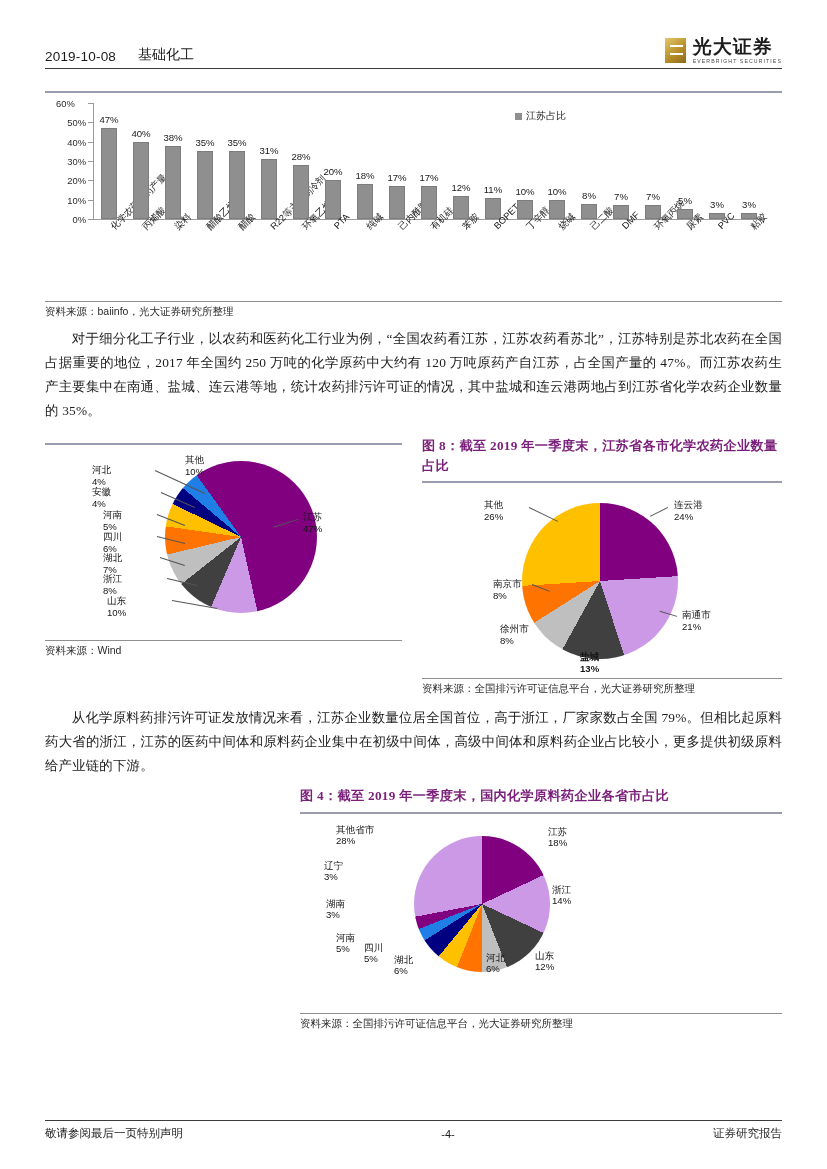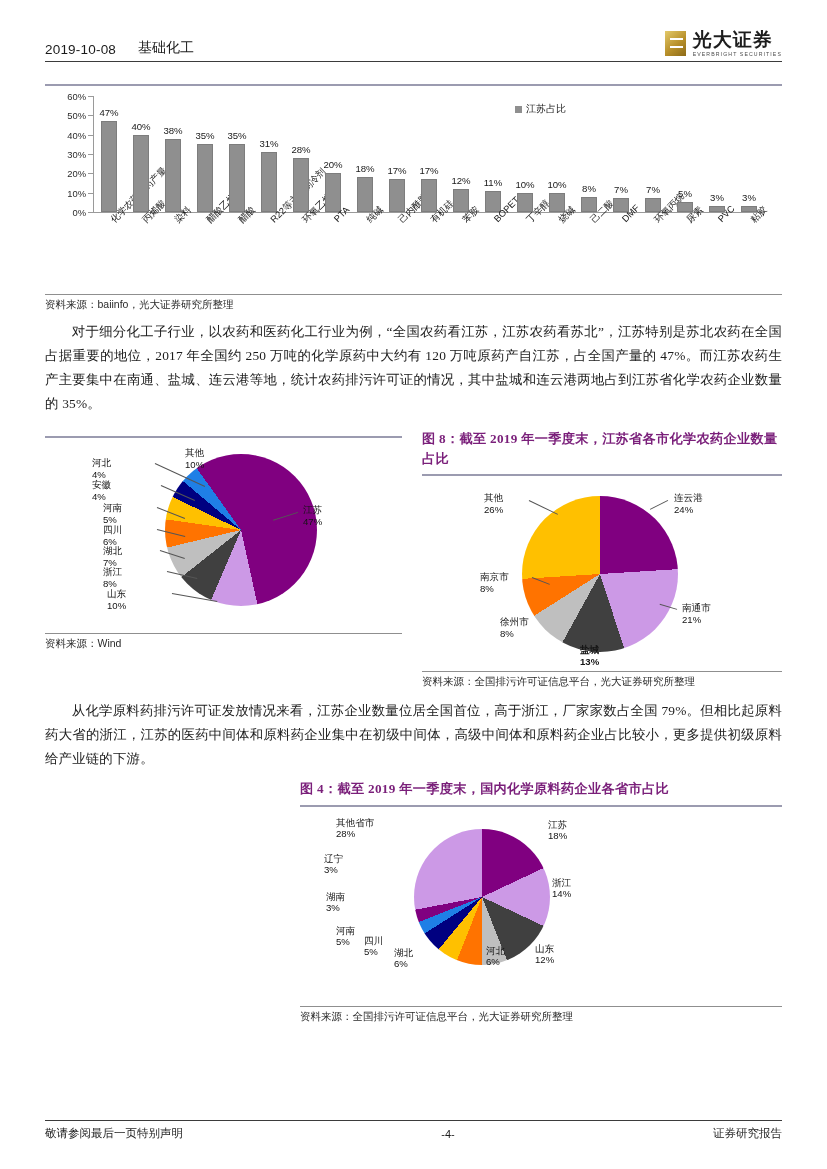--- a/index.html
+++ b/index.html
@@ -8,21 +8,21 @@
     background: #ffffff;
     font-family: "Liberation Serif", "DejaVu Serif", serif;
   }
   body { position: relative; overflow: hidden; }
 
   .page { position: absolute; inset: 0; padding: 0 45px; }
 
   
   .header {
     position: relative;
-    height: 62px;
+    height: 69px;
     display: flex; align-items: flex-end;
     border-bottom: 1.6px solid #3b3b3b;
     padding-bottom: 4px;
   }
   .header-date {
     font-family: "Liberation Sans", sans-serif;
     font-size: 13.5px; color: #1a1a1a; letter-spacing: .2px;
   }
   .header-sector {
     font-family: "Liberation Sans", sans-serif;
@@ -153,21 +153,21 @@
             <div class="bc-ylabel" style="top: 102.667px; right: 1302px; left: 0px; width: 41px;">10%</div>
             <div class="bc-tick" style="top: 102.667px;"></div>
             <div class="bc-ylabel" style="top: 83.3333px; right: 1302px; left: 0px; width: 41px;">20%</div>
             <div class="bc-tick" style="top: 83.3333px;"></div>
             <div class="bc-ylabel" style="top: 64px; right: 1302px; left: 0px; width: 41px;">30%</div>
             <div class="bc-tick" style="top: 64px;"></div>
             <div class="bc-ylabel" style="top: 44.6667px; right: 1302px; left: 0px; width: 41px;">40%</div>
             <div class="bc-tick" style="top: 44.6667px;"></div>
             <div class="bc-ylabel" style="top: 25.3333px; right: 1302px; left: 0px; width: 41px;">50%</div>
             <div class="bc-tick" style="top: 25.3333px;"></div>
-            <div class="bc-ylabel" style="top: 6px; right: 1302px; left: 0px; width: 41px;">60%</div>
+            <div class="bc-ylabel" style="top: 6px; right: 1302px; left: 0px; width: 41px; text-align: center;">60%</div>
             <div class="bc-tick" style="top: 6px;"></div>
             <div class="bc-axis-y"></div>
             <div class="bc-axis-x" style="width: 672px;"></div>
             <div class="bar" style="left: 55.68px; width: 16.64px; height: 90.8667px; top: 31.1333px; background: rgb(143, 143, 143);"></div>
             <div class="bar-val" style="left: 35.84px; width: 56.32px; top: 17.1333px;">47%</div>
             <div class="bar-cat" style="left: 63.168px; top: 127px;">化学农药原药产量</div>
             <div class="bar" style="left: 87.68px; width: 16.64px; height: 77.3333px; top: 44.6667px; background: rgb(143, 143, 143);"></div>
             <div class="bar-val" style="left: 67.84px; width: 56.32px; top: 30.6667px;">40%</div>
             <div class="bar-cat" style="left: 95.168px; top: 127px;">丙烯酸</div>
             <div class="bar" style="left: 119.68px; width: 16.64px; height: 73.4667px; top: 48.5333px; background: rgb(143, 143, 143);"></div>
@@ -275,21 +275,21 @@
       <div class="fig-title" style="height:38px;">图 8：截至 2019 年一季度末，江苏省各市化学农药企业数量占比</div>
       <div class="fig-box">
         <div class="pie-wrap" id="pie3wrap" style="height:192px;">
             <div class="pie" style="left: 100px; top: 20px; width: 156px; height: 156px; background: conic-gradient(rgb(128, 0, 128) 0deg, rgb(128, 0, 128) 86.4deg, rgb(204, 153, 230) 86.4deg, rgb(204, 153, 230) 162deg, rgb(64, 64, 64) 162deg, rgb(64, 64, 64) 208.8deg, rgb(191, 191, 191) 208.8deg, rgb(191, 191, 191) 237.6deg, rgb(255, 115, 0) 237.6deg, rgb(255, 115, 0) 266.4deg, rgb(255, 192, 0) 266.4deg, rgb(255, 192, 0) 360deg);"></div>
             <div class="pie-label" style="left: 252px; top: 16px;">连云港<br>24%</div>
             <div class="leader" style="left: 246px; top: 24px; width: 20.1246px; transform: rotate(2.67795rad);"></div>
             <div class="pie-label" style="left: 260px; top: 126px;">南通市<br>21%</div>
             <div class="leader" style="left: 255px; top: 133px; width: 17.72px; transform: rotate(-2.85554rad);"></div>
             <div class="pie-label" style="left: 158px; top: 168px; font-weight: bold;">盐城<br>13%</div>
             <div class="pie-label" style="left: 78px; top: 140px;">徐州市<br>8%</div>
-            <div class="pie-label" style="left: 58px; top: 95px;">南京市<br>8%</div>
+            <div class="pie-label" style="left: 71px; top: 95px;">南京市<br>8%</div>
             <div class="leader" style="left: 110px; top: 101px; width: 19.3132px; transform: rotate(0.370891rad);"></div>
             <div class="pie-label" style="left: 62px; top: 16px;">其他<br>26%</div>
             <div class="leader" style="left: 107px; top: 24px; width: 32.2025px; transform: rotate(0.44976rad);"></div>
           </div>
         <div class="fig-source">
           <span>资料来源：</span><span class="src-mono">全国排污许可证信息平台，光大证券研究所整理</span>
         </div>
       </div>
     </div>
   </div>

